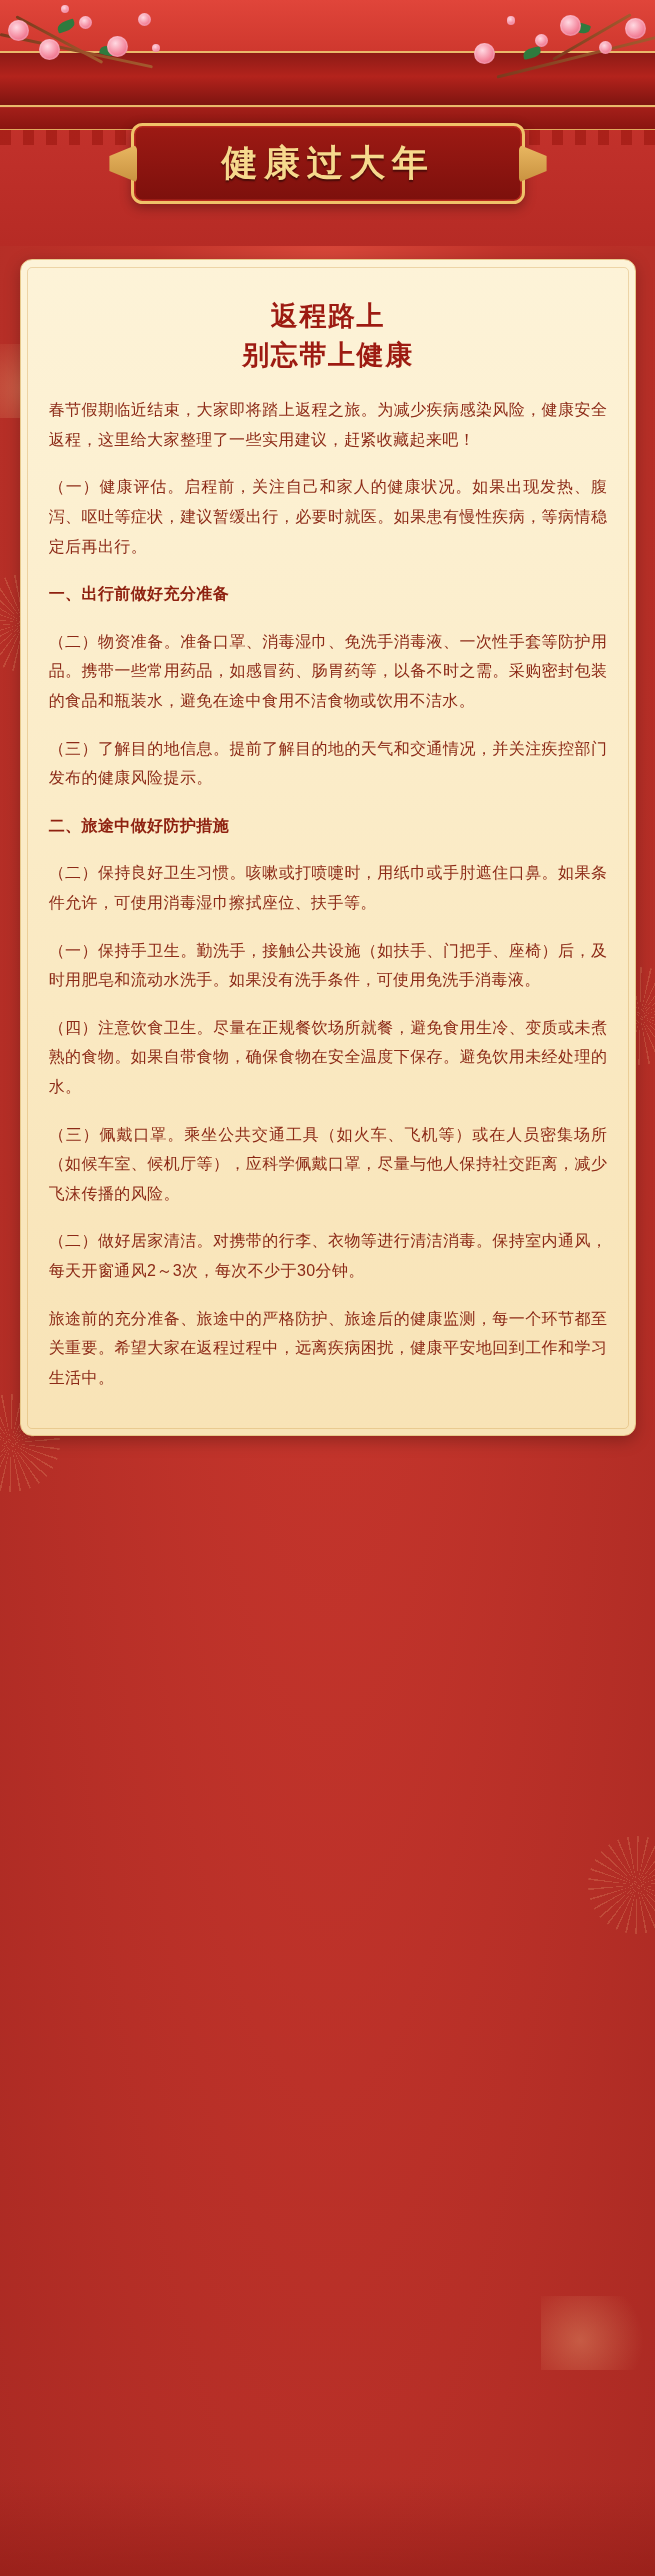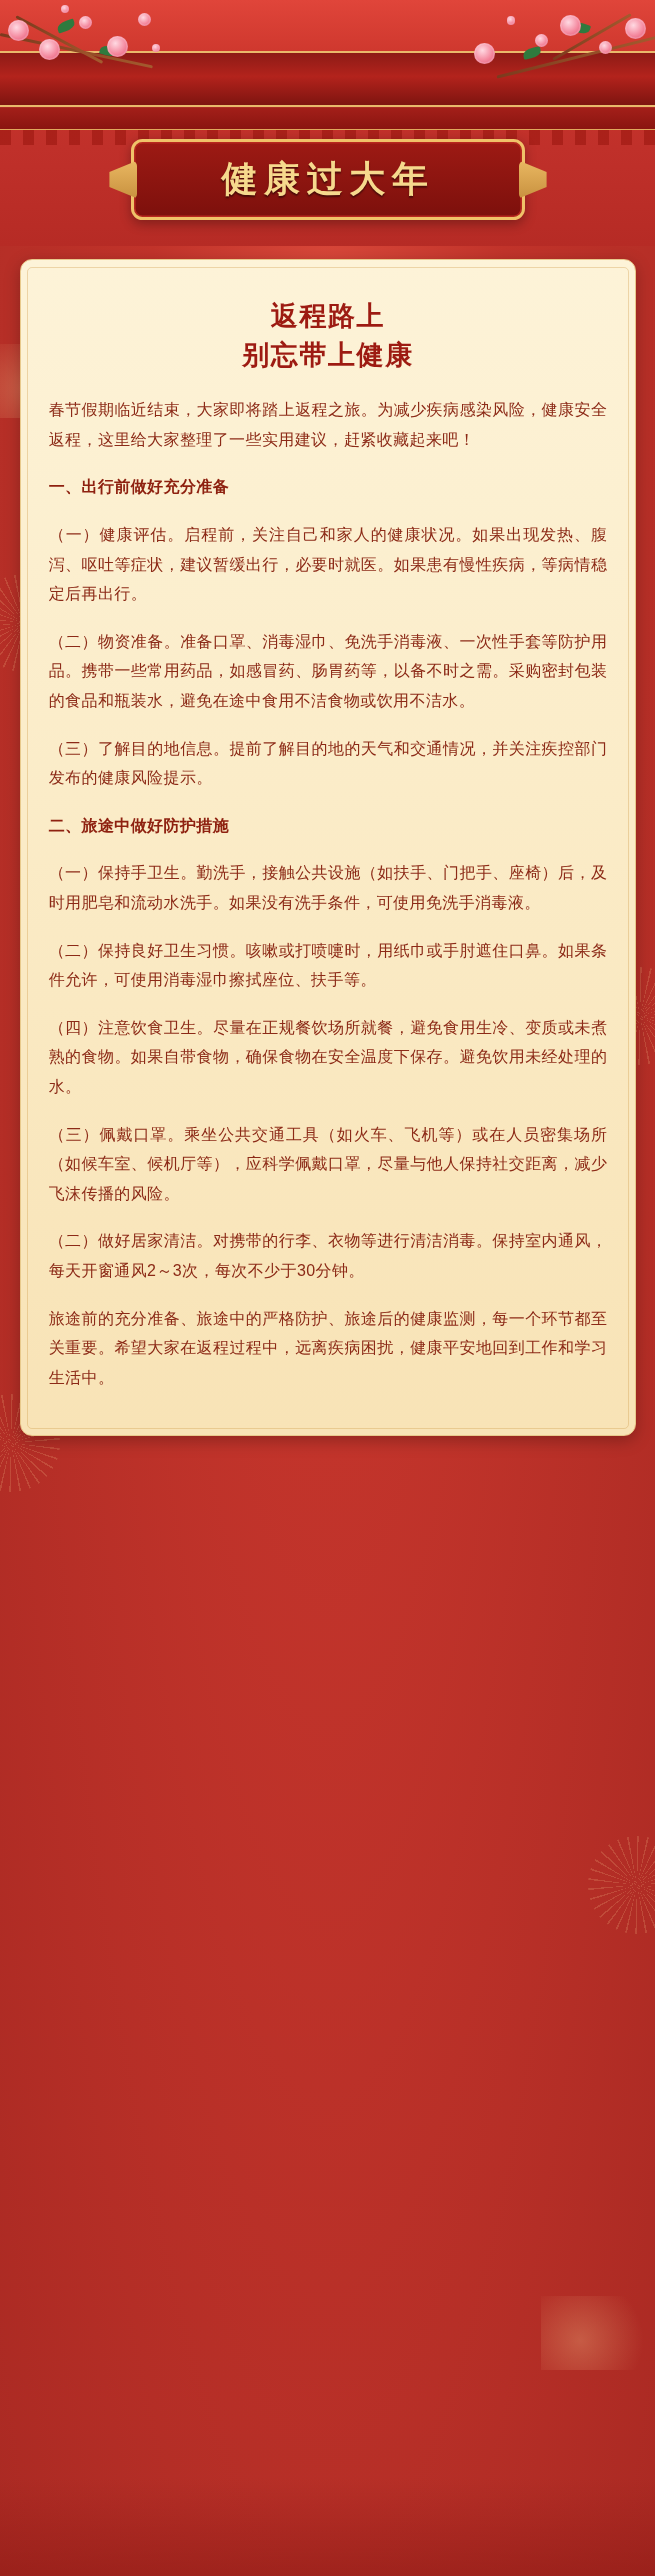--- a/index.html
+++ b/index.html
@@ -83,21 +83,21 @@
   }
   .leaf {
     position: absolute;
     width: 18px; height: 9.8px;
     background: #2f7a3e;
     border-radius: 60% 10% 60% 10%;
   }
   
   .plaque-wrap {
     position: absolute;
-    top: 139px;
+    top: 123px;
     left: 50%;
     transform: translateX(-50%);
     width: 394px;
     text-align: center;
   }
   .plaque {
     position: relative;
     background: linear-gradient(180deg, #9d1a14 0%, #7d100c 100%);
     border: 3.3px solid #f0c269;
     border-radius: 11.5px;
@@ -245,27 +245,27 @@
   <div class="corner-cloud" style="left:-16.4px; top:344px;"></div>
   <div class="corner-cloud" style="right:-16.4px; top:2296px;"></div>
 
   <div class="card">
     <h1 class="doc-title">
       <span>返程路上</span><br>
       <span>别忘带上健康</span>
     </h1>
 
     <p class="para">春节假期临近结束，大家即将踏上返程之旅。为减少疾病感染风险，健康安全返程，这里给大家整理了一些实用建议，赶紧收藏起来吧！</p>
+    <p class="para">（一）健康评估。启程前，关注自己和家人的健康状况。如果出现发热、腹泻、呕吐等症状，建议暂缓出行，必要时就医。如果患有慢性疾病，等病情稳定后再出行。</p>
     <p class="para heading">一、出行前做好充分准备</p>
-    <p class="para">（一）健康评估。启程前，关注自己和家人的健康状况。如果出现发热、腹泻、呕吐等症状，建议暂缓出行，必要时就医。如果患有慢性疾病，等病情稳定后再出行。</p>
     <p class="para">（二）物资准备。准备口罩、消毒湿巾、免洗手消毒液、一次性手套等防护用品。携带一些常用药品，如感冒药、肠胃药等，以备不时之需。采购密封包装的食品和瓶装水，避免在途中食用不洁食物或饮用不洁水。</p>
     <p class="para">（三）了解目的地信息。提前了解目的地的天气和交通情况，并关注疾控部门发布的健康风险提示。</p>
     <p class="para heading">二、旅途中做好防护措施</p>
+    <p class="para">（二）保持良好卫生习惯。咳嗽或打喷嚏时，用纸巾或手肘遮住口鼻。如果条件允许，可使用消毒湿巾擦拭座位、扶手等。</p>
     <p class="para">（一）保持手卫生。勤洗手，接触公共设施（如扶手、门把手、座椅）后，及时用肥皂和流动水洗手。如果没有洗手条件，可使用免洗手消毒液。</p>
-    <p class="para">（二）保持良好卫生习惯。咳嗽或打喷嚏时，用纸巾或手肘遮住口鼻。如果条件允许，可使用消毒湿巾擦拭座位、扶手等。</p>
     <p class="para">（四）注意饮食卫生。尽量在正规餐饮场所就餐，避免食用生冷、变质或未煮熟的食物。如果自带食物，确保食物在安全温度下保存。避免饮用未经处理的水。</p>
     <p class="para">（三）佩戴口罩。乘坐公共交通工具（如火车、飞机等）或在人员密集场所（如候车室、候机厅等），应科学佩戴口罩，尽量与他人保持社交距离，减少飞沫传播的风险。</p>
     <p class="para">（二）做好居家清洁。对携带的行李、衣物等进行清洁消毒。保持室内通风，每天开窗通风2～3次，每次不少于30分钟。</p>
     <p class="para last">旅途前的充分准备、旅途中的严格防护、旅途后的健康监测，每一个环节都至关重要。希望大家在返程过程中，远离疾病困扰，健康平安地回到工作和学习生活中。</p>
   </div>
 
   <div class="bottom-fade"></div>
 </div>
 
 

